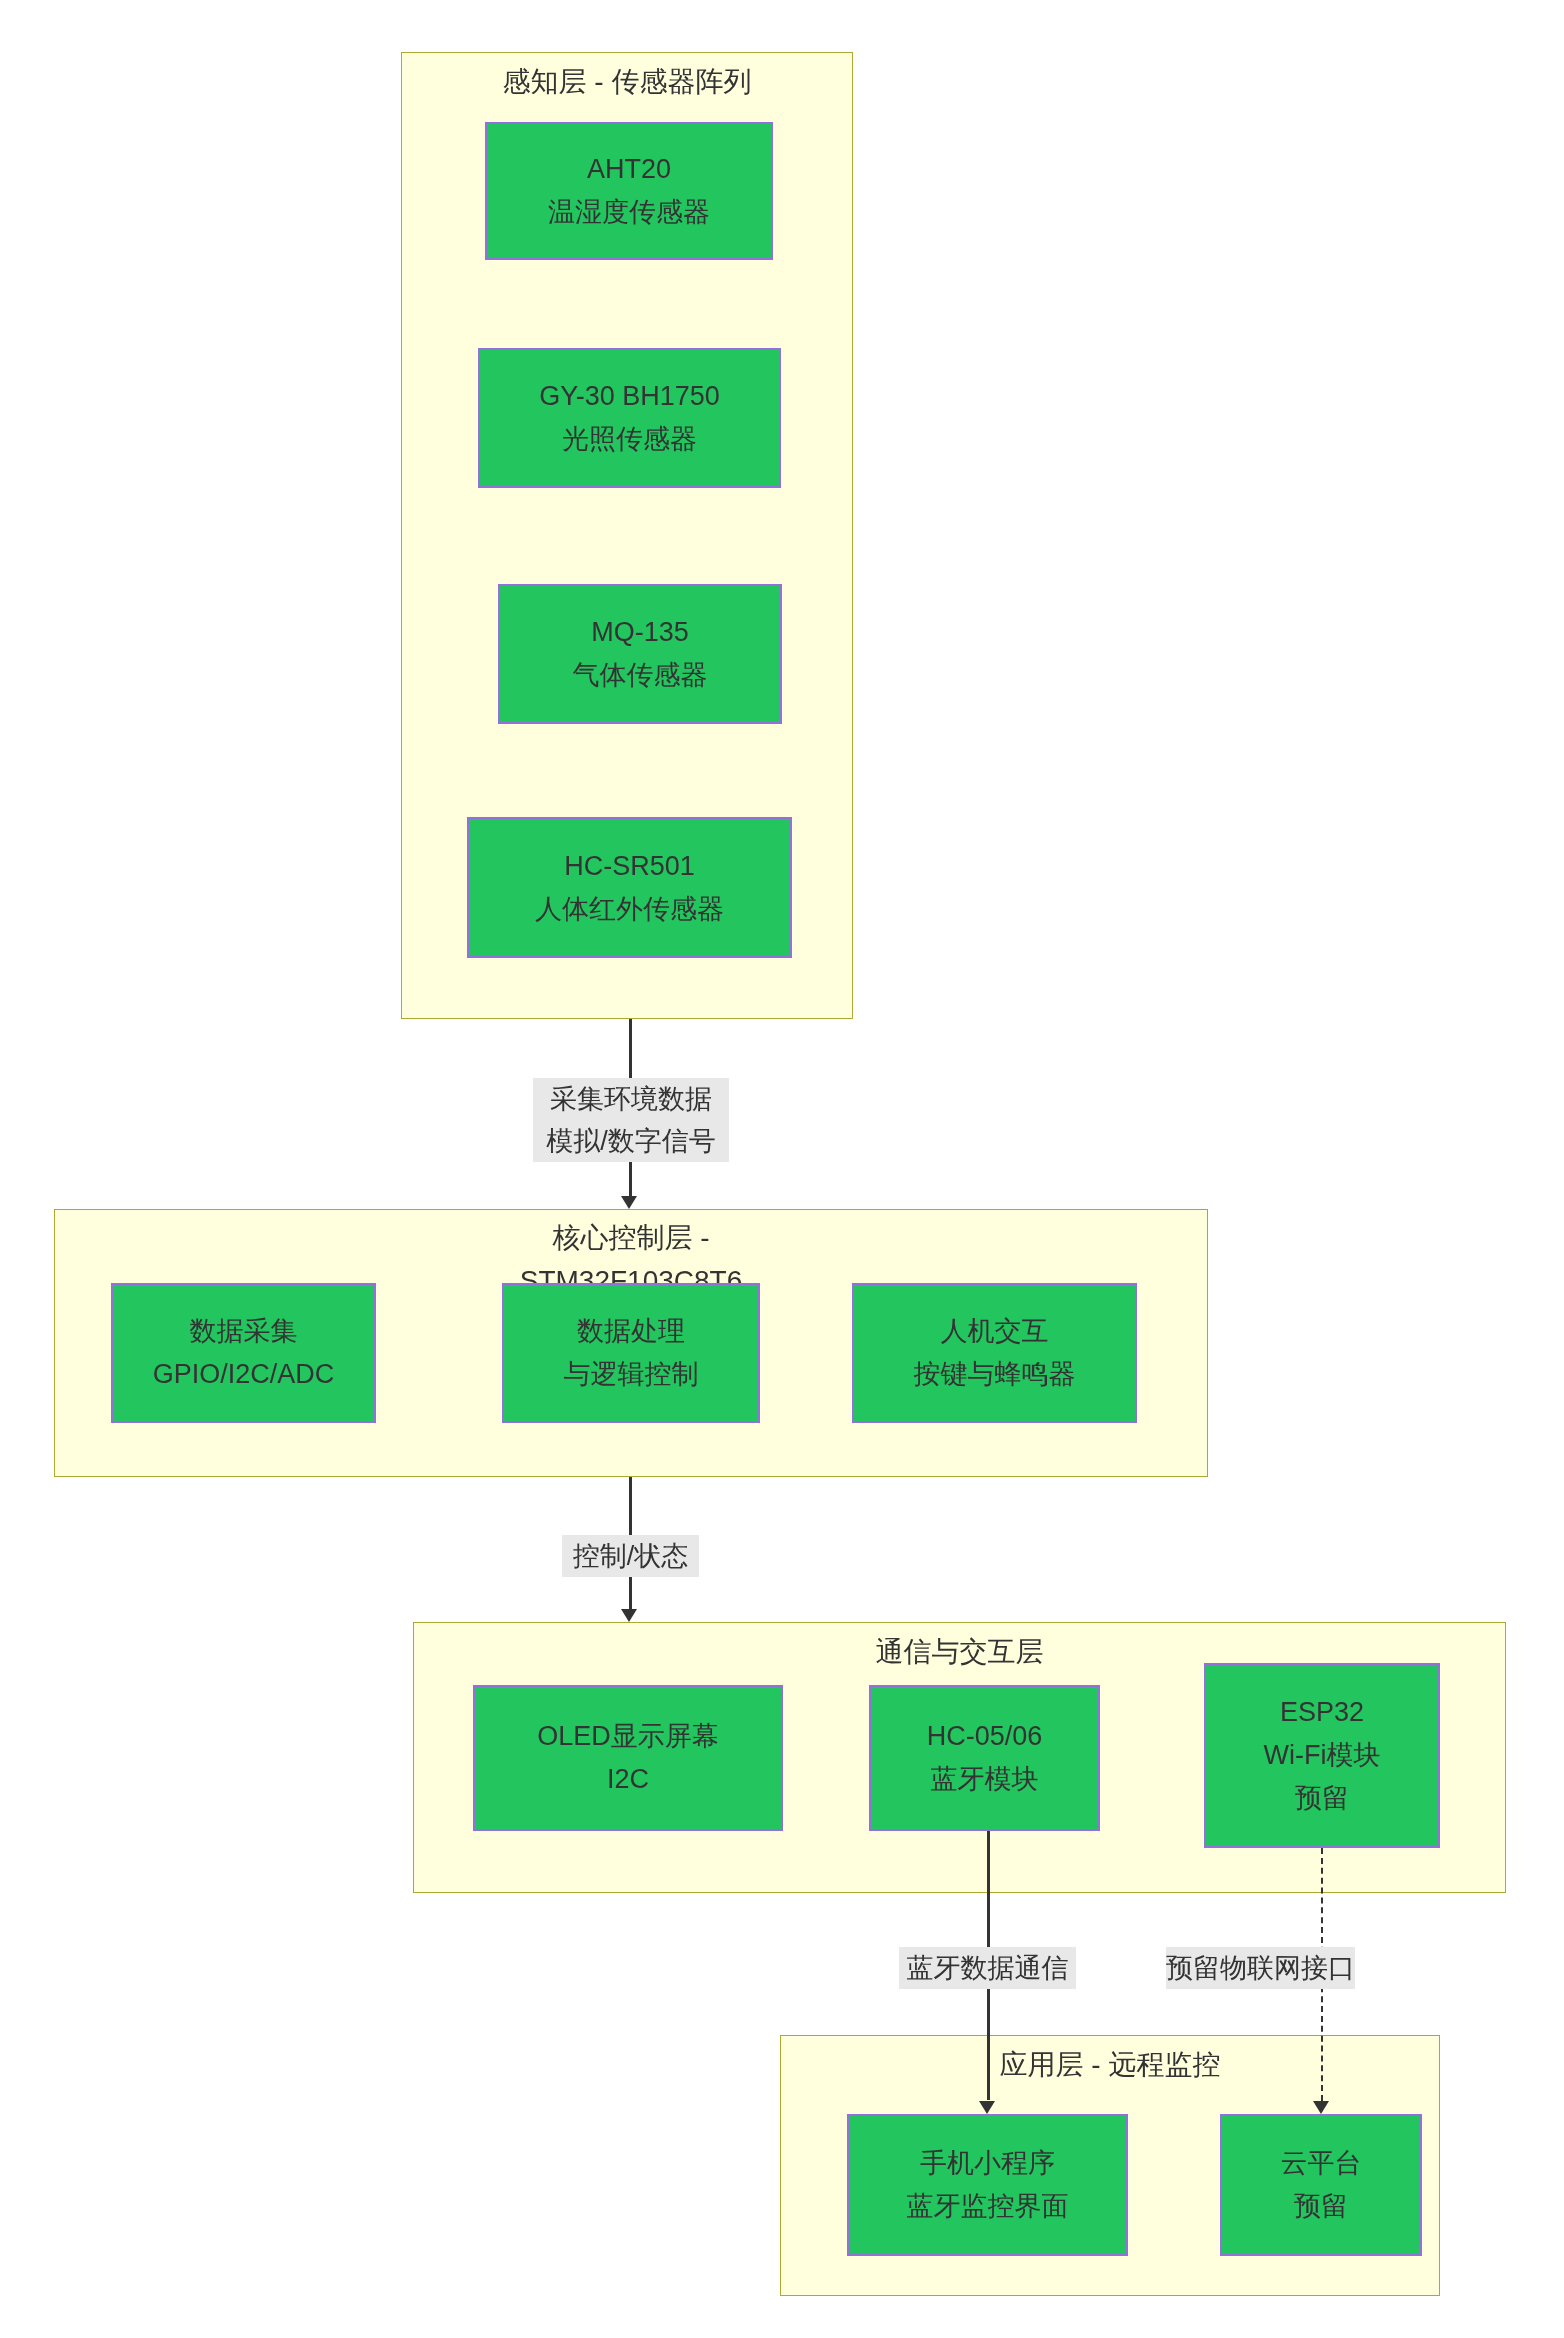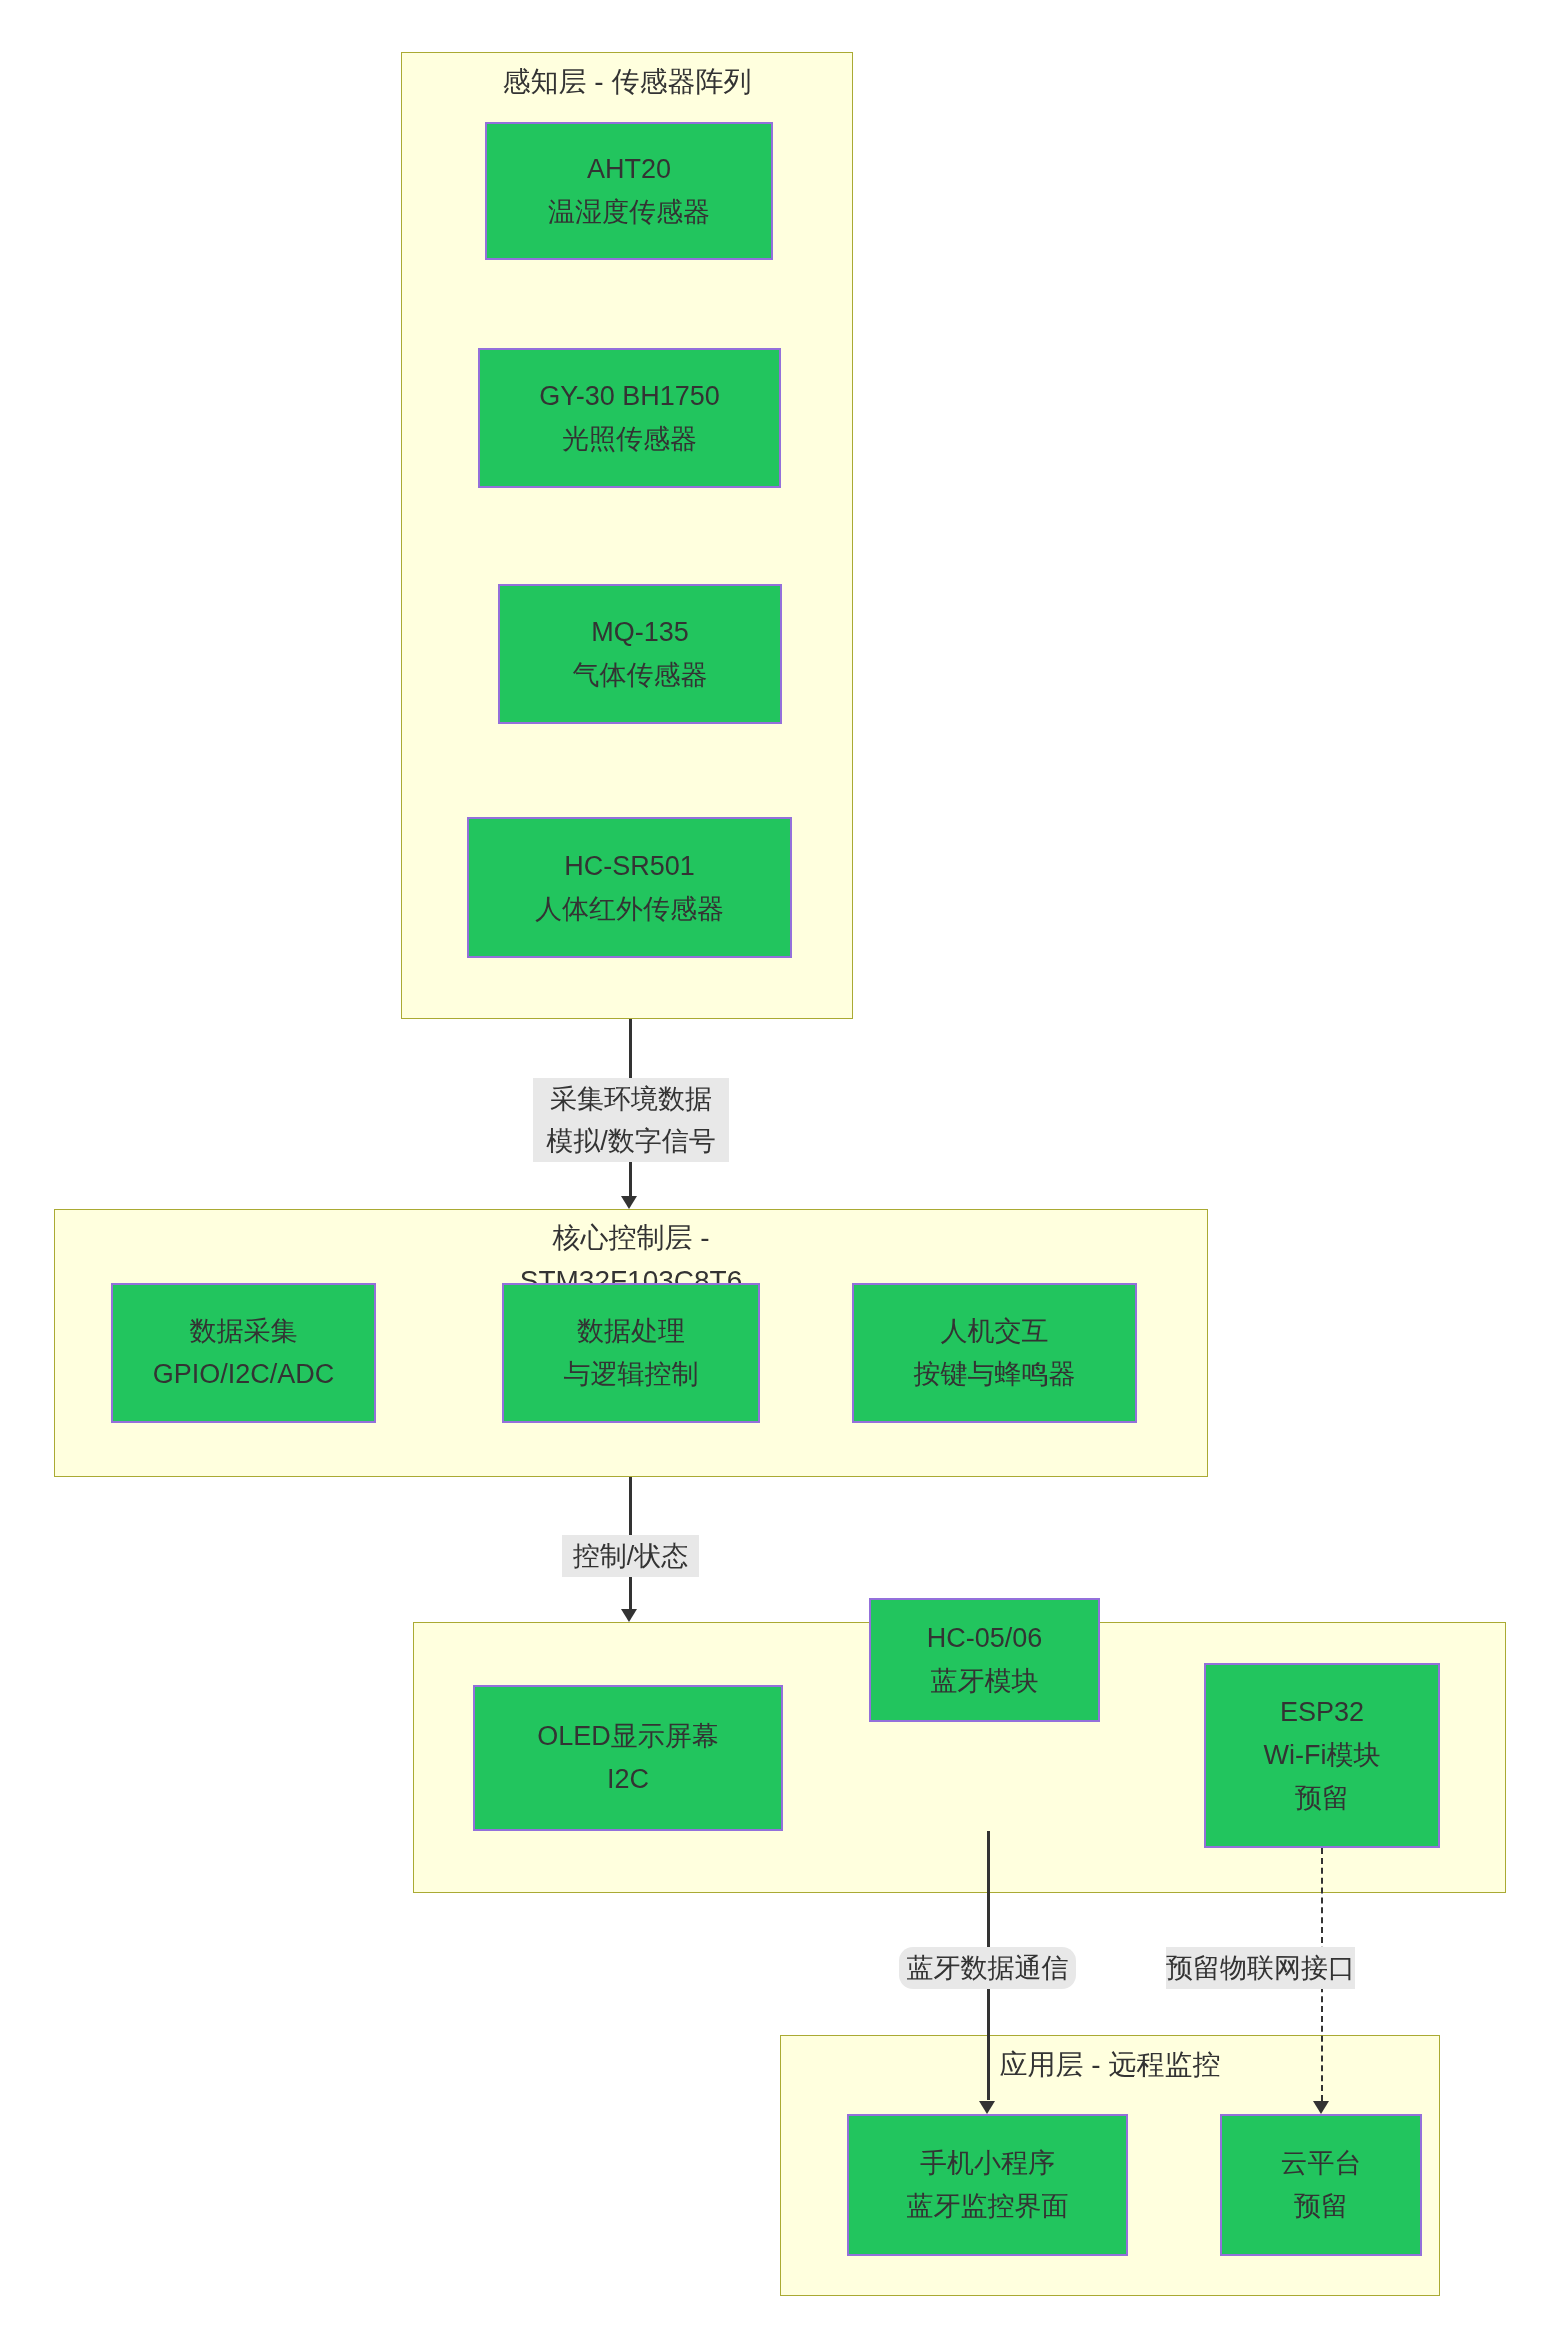--- a/index.html
+++ b/index.html
@@ -126,21 +126,21 @@
   </div>
   <div class="node" style="left:502px; top:1283px; width:258px; height:140px;">
     <div class="nline">数据处理</div>
     <div class="nline">与逻辑控制</div>
   </div>
 
   <div class="node" style="left:473px; top:1685px; width:310px; height:146px;">
     <div class="nline">OLED显示屏幕</div>
     <div class="nline">I2C</div>
   </div>
-  <div class="node" style="left:869px; top:1598px; width:231px; height:124px;">
+  <div class="node" style="left:869px; top:1685px; width:231px; height:146px;">
     <div class="nline">HC-05/06</div>
     <div class="nline">蓝牙模块</div>
   </div>
   <div class="node" style="left:1204px; top:1663px; width:236px; height:185px;">
     <div class="nline">ESP32</div>
     <div class="nline">Wi-Fi模块</div>
     <div class="nline">预留</div>
   </div>
 
   <div class="node" style="left:847px; top:2114px; width:281px; height:142px;">
@@ -160,21 +160,21 @@
   </div>
 
   <div class="vline" style="left:629px; top:1477px; height:132px;"></div>
   <div class="arrowhead" style="left:621px; top:1609px;"></div>
   <div class="edge-label" style="left:562px; top:1535px; width:137px;">
     <div>控制/状态</div>
   </div>
 
   <div class="vline" style="left:987px; top:1831px; height:269px;"></div>
   <div class="arrowhead" style="left:979px; top:2101px;"></div>
-  <div class="edge-label" style="left:899px; top:1947px; width:177px;border-radius:14px;">
+  <div class="edge-label" style="left:899px; top:1947px; width:177px;">
     <div>蓝牙数据通信</div>
   </div>
 
   <div class="vline dashed" style="left:1321px; top:1848px; height:253px;"></div>
   <div class="arrowhead" style="left:1313px; top:2101px;"></div>
   <div class="edge-label" style="left:1166px; top:1947px; width:189px;">
     <div>预留物联网接口</div>
   </div>
 
 </div>

